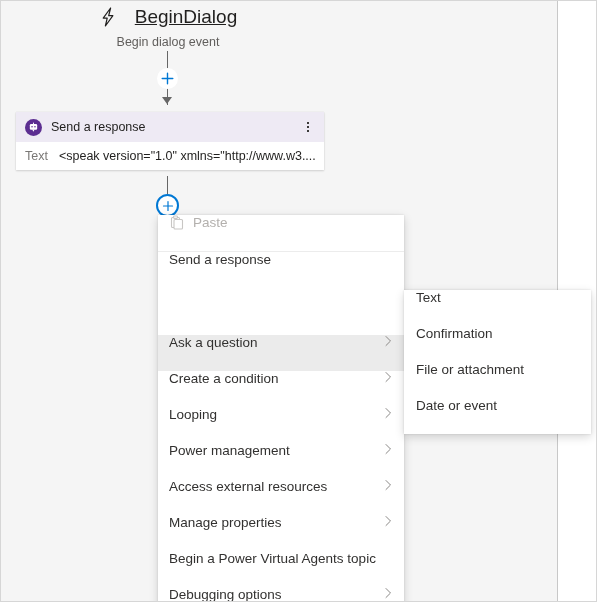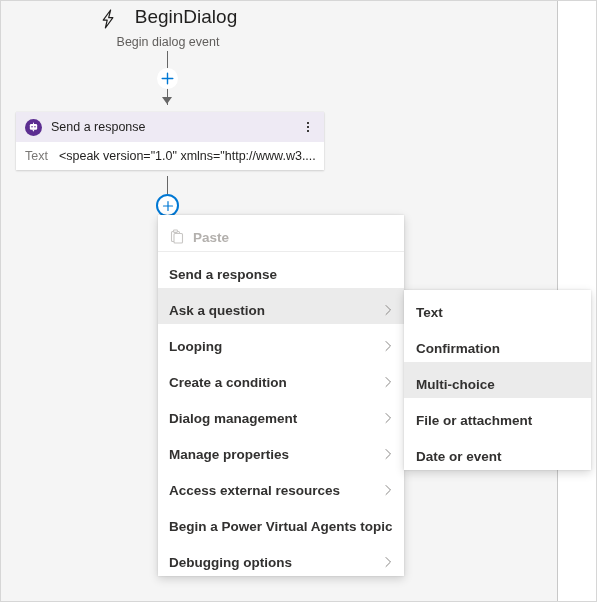--- a/index.html
+++ b/index.html
@@ -37,26 +37,27 @@
   
   .trigger {
     position: absolute;
     left: 0;
     top: 4px;
     width: 334px;
     text-align: center;
   }
   .trigger-title {
     display: flex;
-    align-items: flex-end;
+    align-items: center;
     justify-content: center;
     gap: 18px;
     font-size: 19px;
     color: #201f1e;
     line-height: 24px;
+    text-decoration: underline;
   }
   .bolt-icon {
     display: inline-block;
     width: 18px;
     height: 20px;
     color: #201f1e;
   }
   .trigger-sub {
     margin-top: 5px;
     font-size: 12.5px;
@@ -189,36 +190,34 @@
     left: 157px;
     top: 214px;
     width: 246px;
     background: #ffffff;
     box-shadow: 0 3px 9px rgba(0,0,0,0.16), 0 0 2px rgba(0,0,0,0.12);
     padding: 0;
     box-sizing: border-box;
   }
   .menu-item {
     display: flex;
-    align-items: center;
     height: 36px;
-    padding: 8px 10px 0 11px;
+    padding: 0 10px 0 11px;
     font-size: 13.5px;
     color: #323130;
     cursor: default;
     box-sizing: border-box;
     position: relative;
-    font-weight: bold;
   }
   .menu-item .mi-label {
     flex: 1 1 auto;
     white-space: nowrap;
   }
   .menu-item.disabled .mi-label { color: #b3b0ad; }
-  .menu-item.highlight { background: #ebebeb; }
+  .menu-item.highlight { background: #ebebeb; margin-top: 47px; }
   .menu-sep {
     height: 1px;
     background: #ececec;
     margin: 0;
   }
   .clip-icon {
     width: 16px;
     height: 16px;
     margin-right: 8px;
     flex: 0 0 auto;
@@ -319,70 +318,67 @@
       <div class="menu-item">
         <span class="mi-label">Send a response</span>
       </div>
       <div class="menu-item highlight">
         <span class="mi-label">Ask a question</span>
         <span class="chev"><svg width="12" height="12" viewBox="0 0 12 12" aria-hidden="true">
             <path d="M4 1.5 8.5 6 4 10.5" fill="none" stroke="#8a8886" stroke-width="1" stroke-linecap="round" stroke-linejoin="round"></path>
           </svg></span>
       </div>
       <div class="menu-item">
+        <span class="mi-label">Create a condition</span>
+        <span class="chev"><svg width="12" height="12" viewBox="0 0 12 12" aria-hidden="true">
+            <path d="M4 1.5 8.5 6 4 10.5" fill="none" stroke="#8a8886" stroke-width="1" stroke-linecap="round" stroke-linejoin="round"></path>
+          </svg></span>
+      </div>
+      <div class="menu-item">
         <span class="mi-label">Looping</span>
         <span class="chev"><svg width="12" height="12" viewBox="0 0 12 12" aria-hidden="true">
             <path d="M4 1.5 8.5 6 4 10.5" fill="none" stroke="#8a8886" stroke-width="1" stroke-linecap="round" stroke-linejoin="round"></path>
           </svg></span>
       </div>
       <div class="menu-item">
-        <span class="mi-label">Create a condition</span>
-        <span class="chev"><svg width="12" height="12" viewBox="0 0 12 12" aria-hidden="true">
-            <path d="M4 1.5 8.5 6 4 10.5" fill="none" stroke="#8a8886" stroke-width="1" stroke-linecap="round" stroke-linejoin="round"></path>
-          </svg></span>
-      </div>
-      <div class="menu-item">
-        <span class="mi-label">Dialog management</span>
+        <span class="mi-label">Power management</span>
+        <span class="chev"><svg width="12" height="12" viewBox="0 0 12 12" aria-hidden="true">
+            <path d="M4 1.5 8.5 6 4 10.5" fill="none" stroke="#8a8886" stroke-width="1" stroke-linecap="round" stroke-linejoin="round"></path>
+          </svg></span>
+      </div>
+      <div class="menu-item">
+        <span class="mi-label">Access external resources</span>
         <span class="chev"><svg width="12" height="12" viewBox="0 0 12 12" aria-hidden="true">
             <path d="M4 1.5 8.5 6 4 10.5" fill="none" stroke="#8a8886" stroke-width="1" stroke-linecap="round" stroke-linejoin="round"></path>
           </svg></span>
       </div>
       <div class="menu-item">
         <span class="mi-label">Manage properties</span>
         <span class="chev"><svg width="12" height="12" viewBox="0 0 12 12" aria-hidden="true">
             <path d="M4 1.5 8.5 6 4 10.5" fill="none" stroke="#8a8886" stroke-width="1" stroke-linecap="round" stroke-linejoin="round"></path>
           </svg></span>
       </div>
       <div class="menu-item">
-        <span class="mi-label">Access external resources</span>
-        <span class="chev"><svg width="12" height="12" viewBox="0 0 12 12" aria-hidden="true">
-            <path d="M4 1.5 8.5 6 4 10.5" fill="none" stroke="#8a8886" stroke-width="1" stroke-linecap="round" stroke-linejoin="round"></path>
-          </svg></span>
-      </div>
-      <div class="menu-item">
         <span class="mi-label">Begin a Power Virtual Agents topic</span>
       </div>
       <div class="menu-item">
         <span class="mi-label">Debugging options</span>
         <span class="chev"><svg width="12" height="12" viewBox="0 0 12 12" aria-hidden="true">
             <path d="M4 1.5 8.5 6 4 10.5" fill="none" stroke="#8a8886" stroke-width="1" stroke-linecap="round" stroke-linejoin="round"></path>
           </svg></span>
       </div>
     </div>
 
   <div class="submenu" id="submenu-root">
       <div class="menu-item">
         <span class="mi-label">Text</span>
       </div>
       <div class="menu-item">
         <span class="mi-label">Confirmation</span>
       </div>
-      <div class="menu-item highlight">
-        <span class="mi-label">Multi-choice</span>
-      </div>
       <div class="menu-item">
         <span class="mi-label">File or attachment</span>
       </div>
       <div class="menu-item">
         <span class="mi-label">Date or event</span>
       </div>
     </div>
 
 </div>
 

